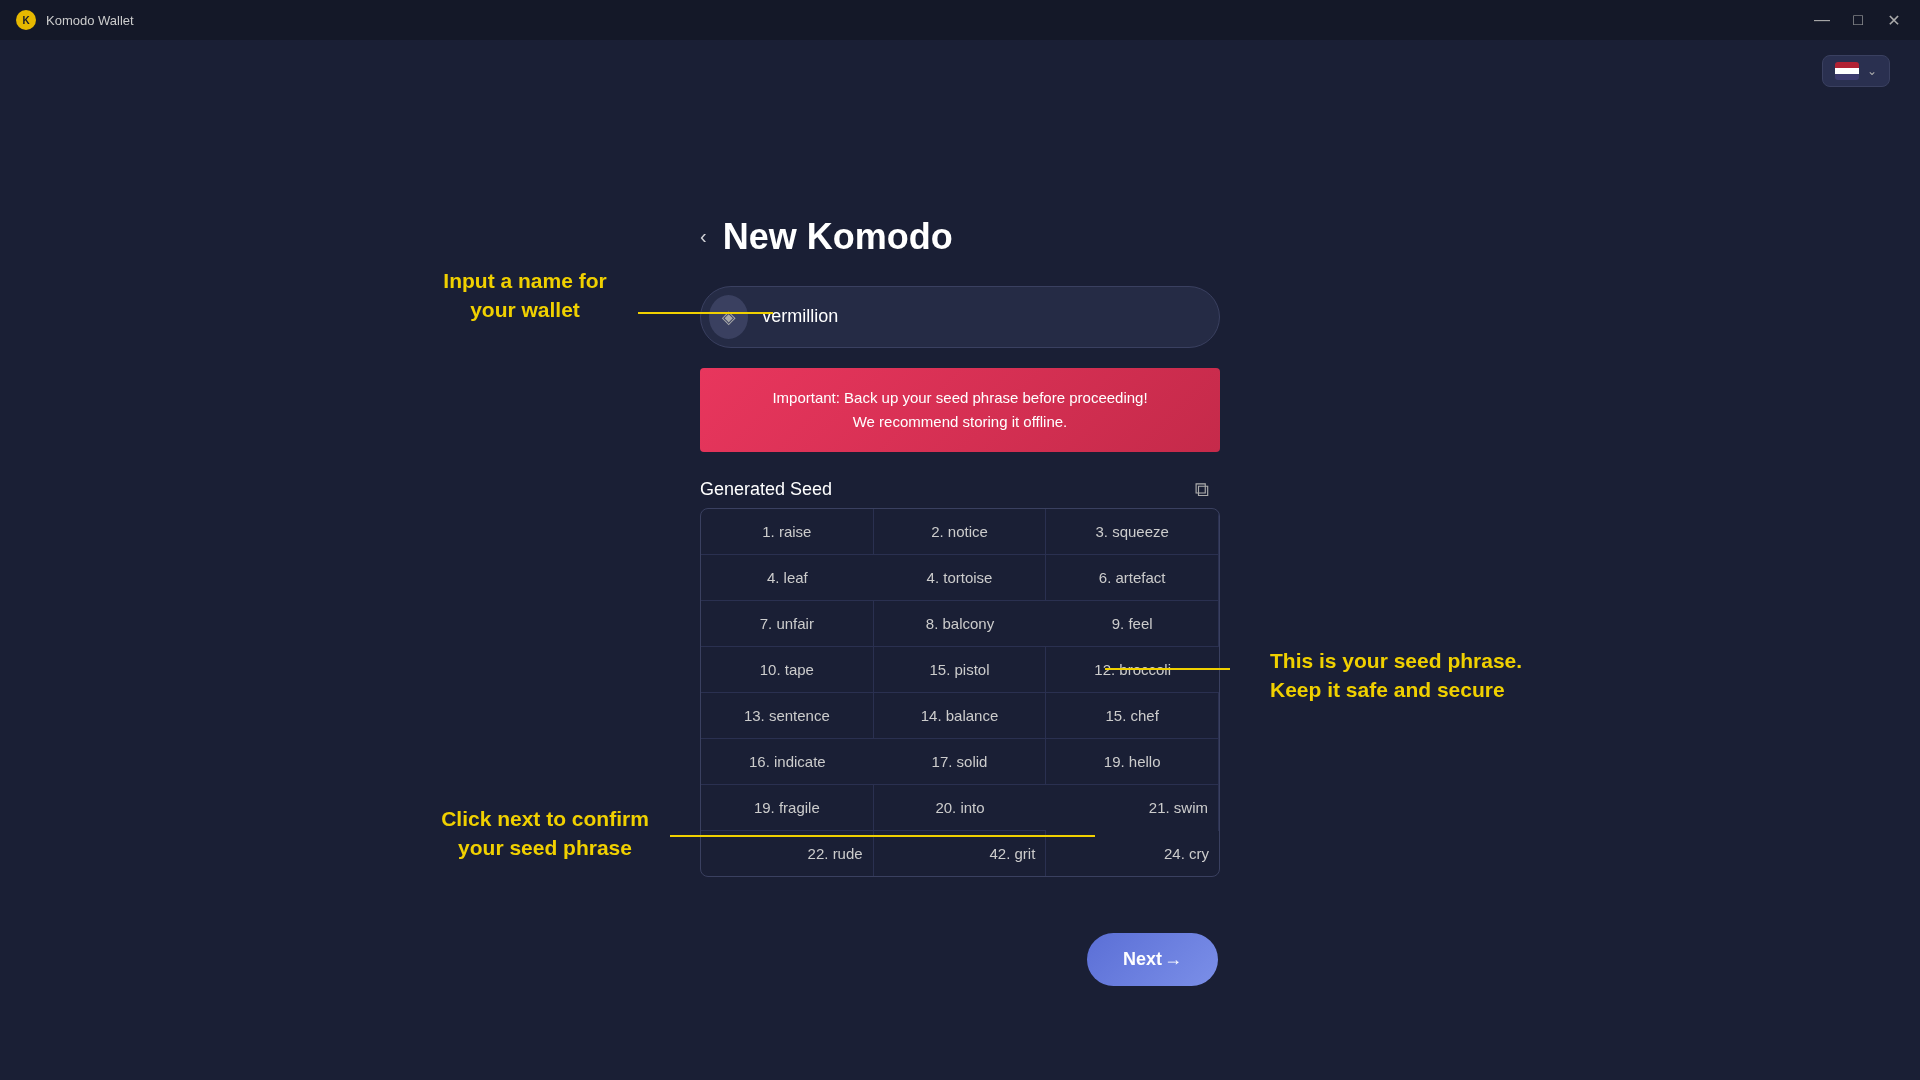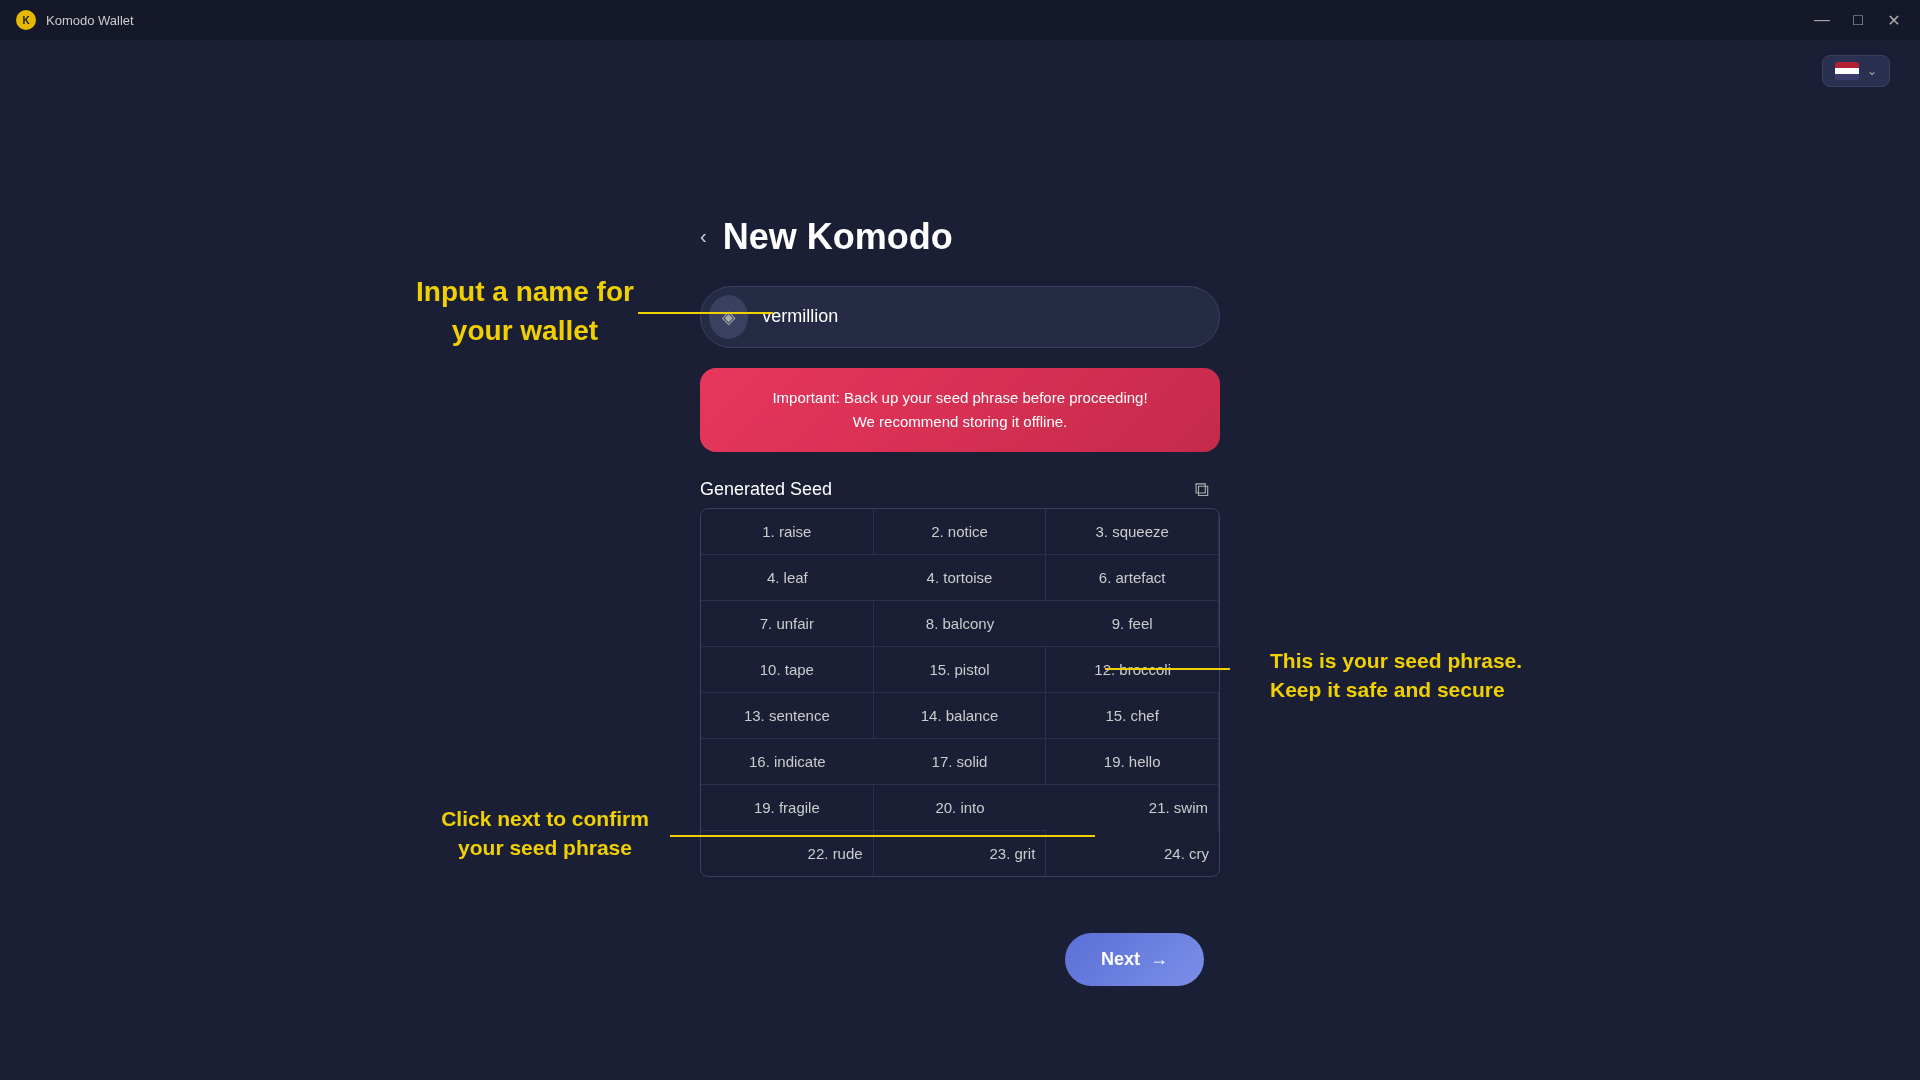--- a/index.html
+++ b/index.html
@@ -152,21 +152,21 @@
       border: none;
       outline: none;
       color: #ffffff;
       font-size: 18px;
       width: 100%;
     }
 
     
     .warning-box {
       background: linear-gradient(135deg, #e8365d, #c52a4a);
-      border-radius: 16px;
+      border-radius: 4px;
       padding: 18px 24px;
       text-align: center;
       margin-bottom: 20px;
     }
 
     .warning-text {
       font-size: 15px;
       color: #ffffff;
       line-height: 1.6;
     }
@@ -220,32 +220,32 @@
     }
 
     .seed-cell:nth-child(n+21) {
       border-bottom: none;
       text-align: right;
     }
 
     
     .next-btn {
       position: absolute;
-      right: 16px;
+      right: 2px;
       background: linear-gradient(135deg, #5b6fd6, #7b8fe8);
       border: none;
       border-radius: 50px;
       padding: 16px 36px;
       color: #ffffff;
       font-size: 18px;
       font-weight: 600;
       cursor: pointer;
       display: flex;
       align-items: flex-end;
-      gap: 10px;
+      gap: 2px;
       margin-top: 28px;
     }
 
     .next-btn-wrapper {
       display: flex;
       justify-content: flex-end;
       margin-top: 28px;
     }
   </style>
 </head>
@@ -266,21 +266,21 @@
 </div>
 
 <div class="lang-selector">
   <div class="flag-icon"></div>
   <span class="lang-chevron">⌄</span>
 </div>
 
 <div class="main-content">
   <div style="position:relative; width:520px;">
 
-    <div style="position:absolute; left:-290px; top:56px; text-align:center; color:#f0d000; font-size:28px; font-weight:700; line-height:1.4; width:230px;">Input a name for<br>your wallet</div>
+    <div style="position:absolute; left:-290px; top:50px; text-align:center; color:#f0d000; font-size:21px; font-weight:700; line-height:1.4; width:230px;">Input a name for<br>your wallet</div>
     <div style="position:absolute; left:-62px; top:96px; width:135px; height:2px; background:#f0d000;"></div>
 
     <div style="position:absolute; right:-340px; top:430px; text-align:left; color:#f0d000; font-size:21px; font-weight:700; line-height:1.4; width:290px;">This is your seed phrase.<br>Keep it safe and secure</div>
     <div style="position:absolute; right:-10px; top:452px; width:125px; height:2px; background:#f0d000;"></div>
 
     <div style="position:absolute; left:-280px; bottom:42px; text-align:center; color:#f0d000; font-size:21px; font-weight:700; line-height:1.4; width:250px;">Click next to confirm<br>your seed phrase</div>
     <div style="position:absolute; left:-30px; bottom:68px; width:425px; height:2px; background:#f0d000;"></div>
 
     <div class="page-header">
       <div class="back-btn">‹</div>
@@ -319,21 +319,21 @@
           <div class="seed-cell">13. sentence</div>
           <div class="seed-cell">14. balance</div>
           <div class="seed-cell">15. chef</div>
           <div class="seed-cell">16. indicate</div>
           <div class="seed-cell">17. solid</div>
           <div class="seed-cell">19. hello</div>
           <div class="seed-cell">19. fragile</div>
           <div class="seed-cell">20. into</div>
           <div class="seed-cell">21. swim</div>
           <div class="seed-cell">22. rude</div>
-          <div class="seed-cell">23. grit</div>
+          <div class="seed-cell">42. grit</div>
           <div class="seed-cell">24. cry</div>
         </div>
     </div>
 
     <div class="next-btn-wrapper">
       <button class="next-btn">
         <span>Next</span>
         <span>→</span>
       </button>
     </div>

